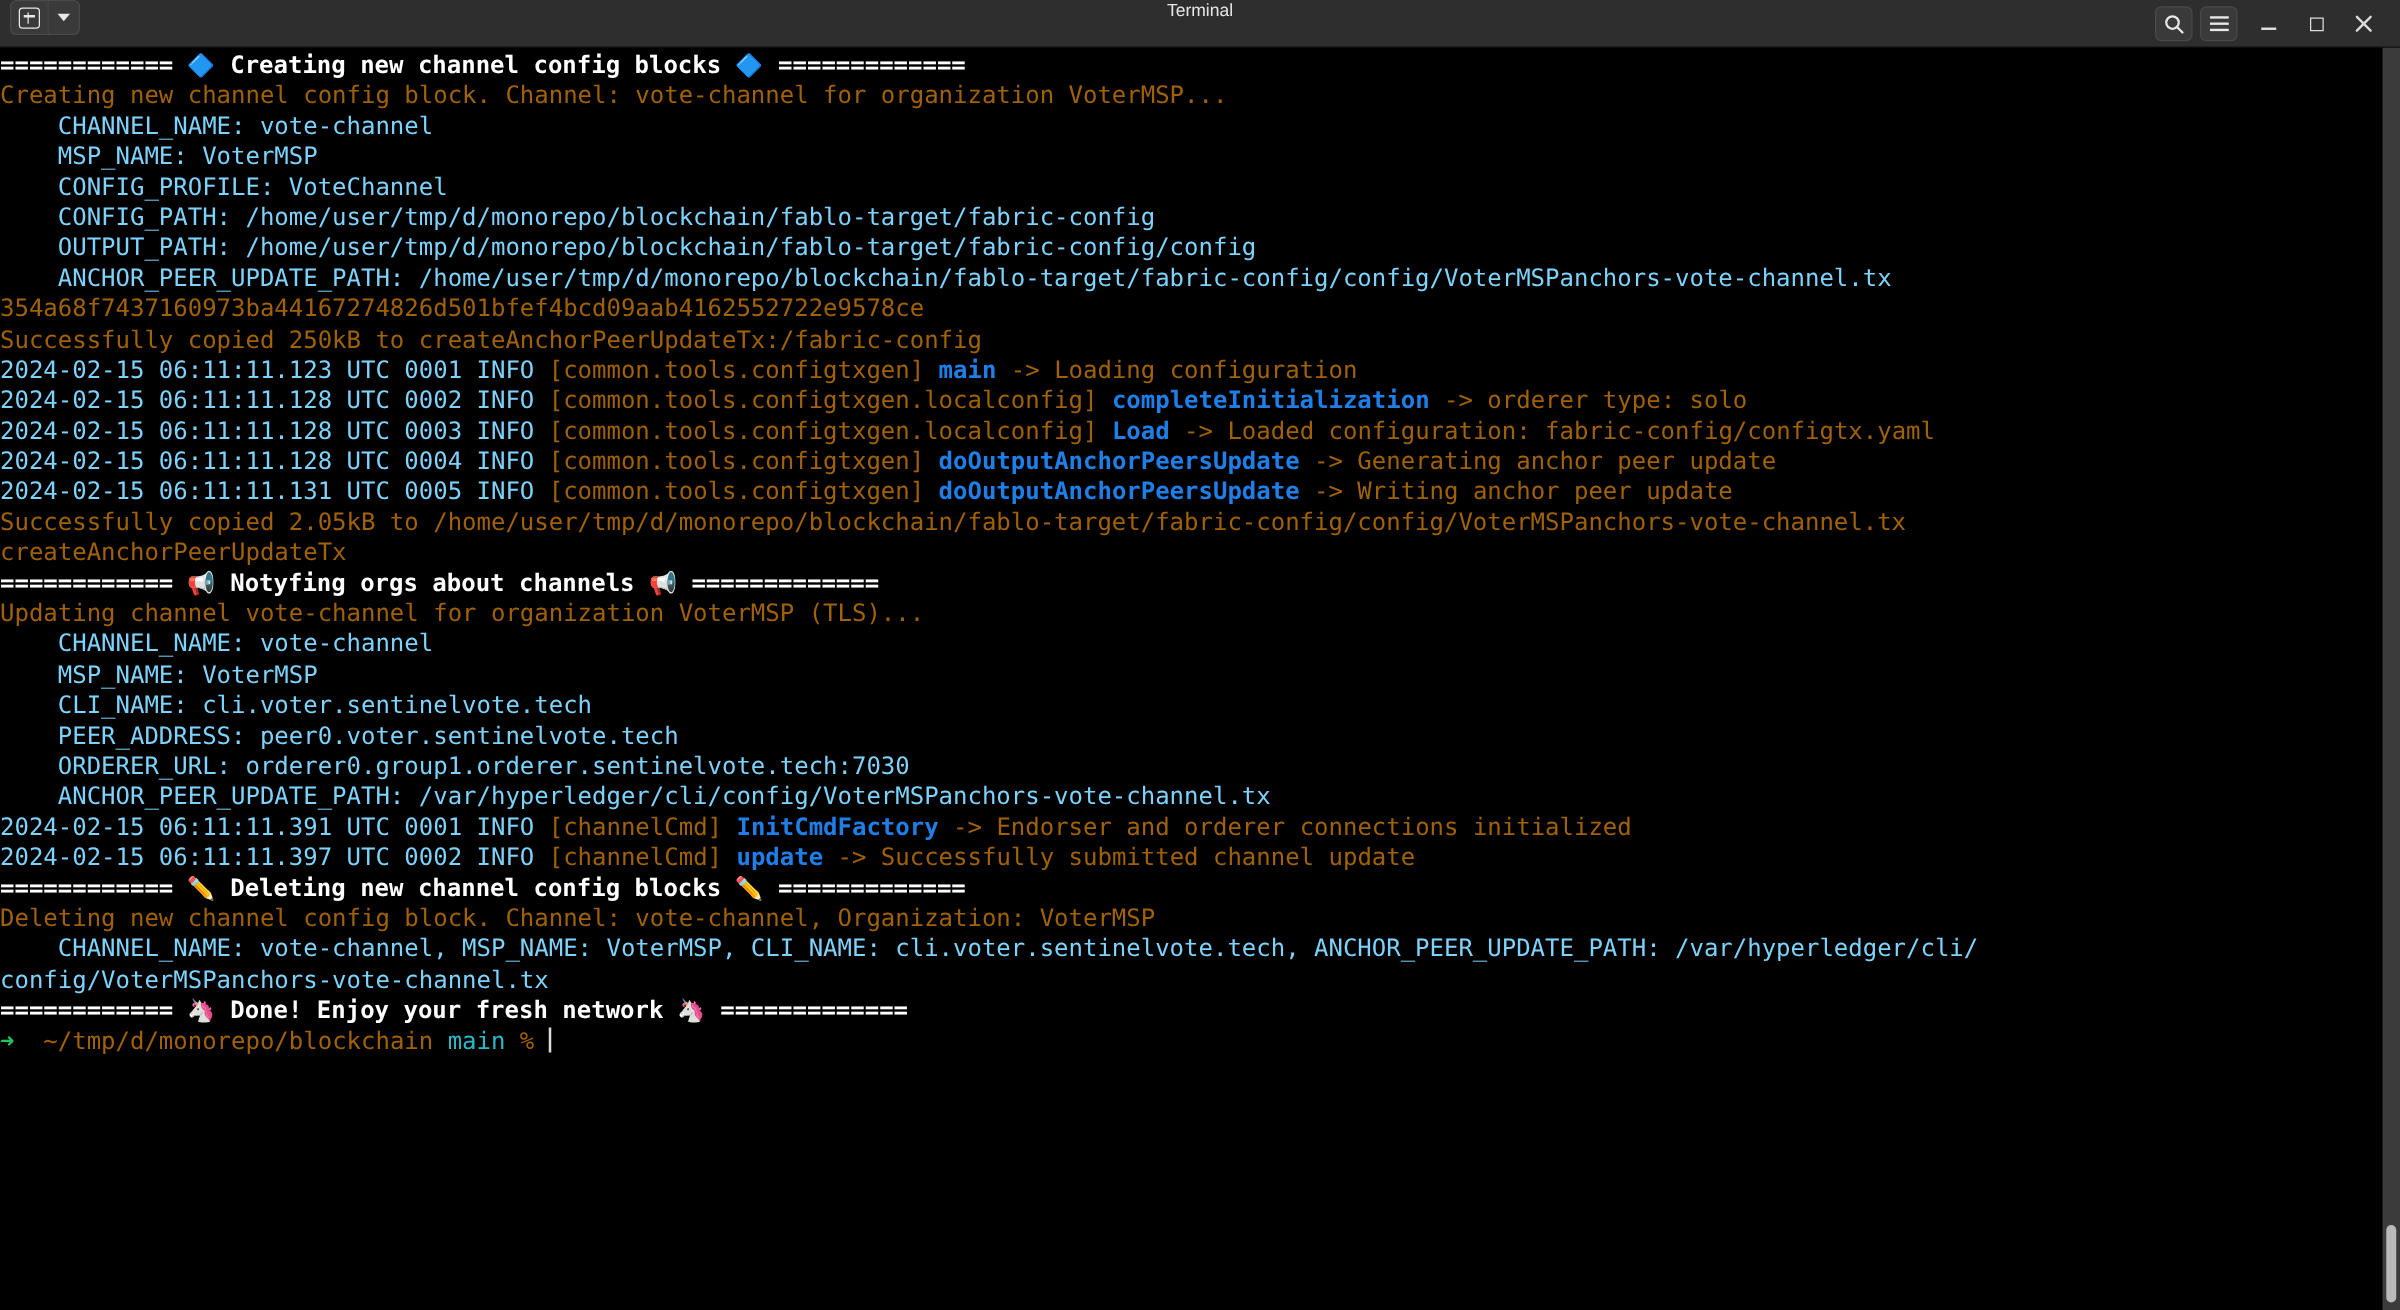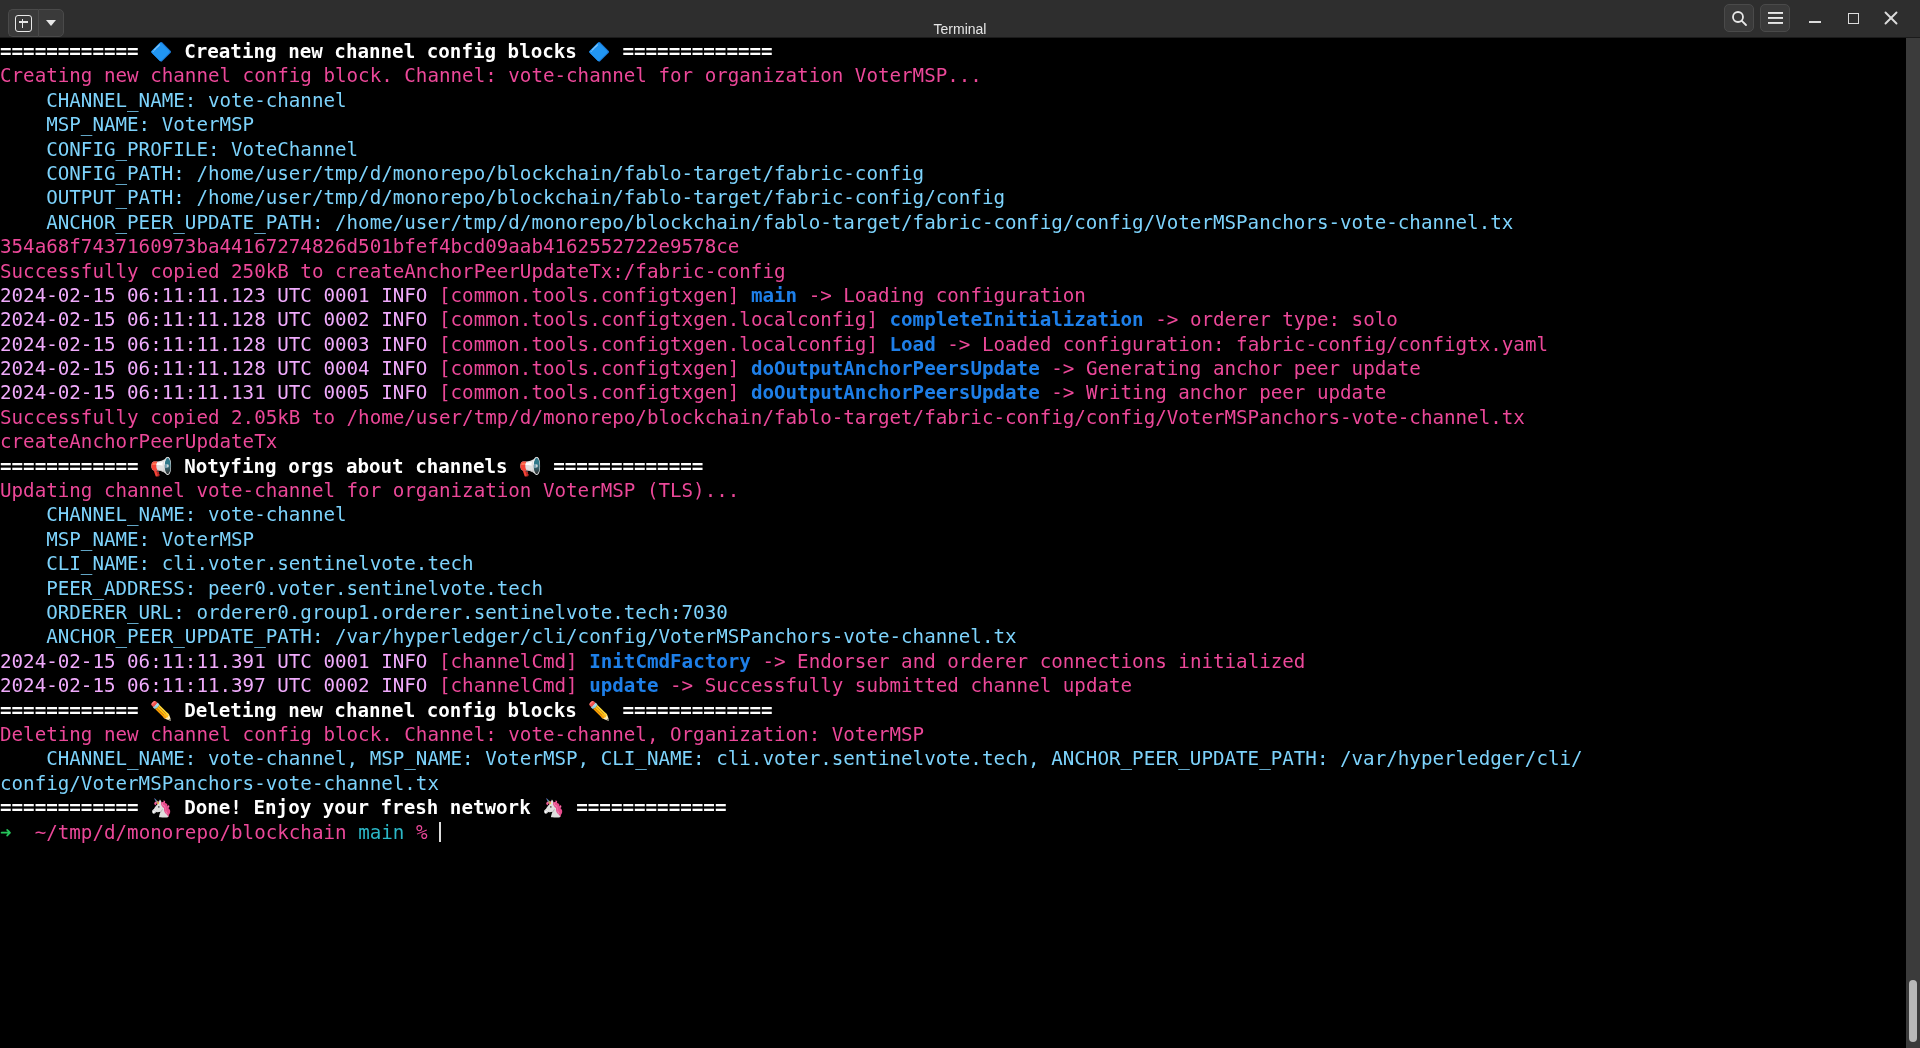--- a/index.html
+++ b/index.html
@@ -15,21 +15,21 @@
   }
 
   
   #titlebar {
     position: relative;
     height: 38px;
     width: 1920px;
     background: #2e2e2e;
     border-bottom: 1px solid #1b1b1b;
     display: flex;
-    align-items: flex-end;
+    align-items: flex-start;
     box-sizing: border-box;
   }
   #titlebar-left {
     display: flex;
     align-items: center;
     margin-left: 8px;
     height: 28px;
   }
   .tb-btn {
     height: 28px;
@@ -113,24 +113,24 @@
     position: absolute;
     top: 0; left: 0;
     padding: 2px 0 0 0;
     font-family: "DejaVu Sans Mono", monospace;
     font-size: 19.2px;
     line-height: 24.4px;
     white-space: pre;
     letter-spacing: 0px;
   }
   .line { height: 24.4px; }
-  .w   { color: #ec4899; }
+  .w   { color: #a16207; }
   .wb  { color: #ffffff; font-weight: bold; }
   .g   { color: #7dd3fc; }
-  .ts  { color: #f0abfc; }
+  .ts  { color: #7dd3fc; }
   .fn  { color: #1e7fe8; font-weight: bold; }
   .cy  { color: #2bb8c8; }
   .grn { color: #25c45a; font-weight: bold; }
   .em  { font-family: "DejaVu Sans", sans-serif; font-size: 18px; }
   .cursor {
     display: inline-block;
     width: 2px;
     height: 20px;
     background: #dcdcdc;
     vertical-align: -3px;

